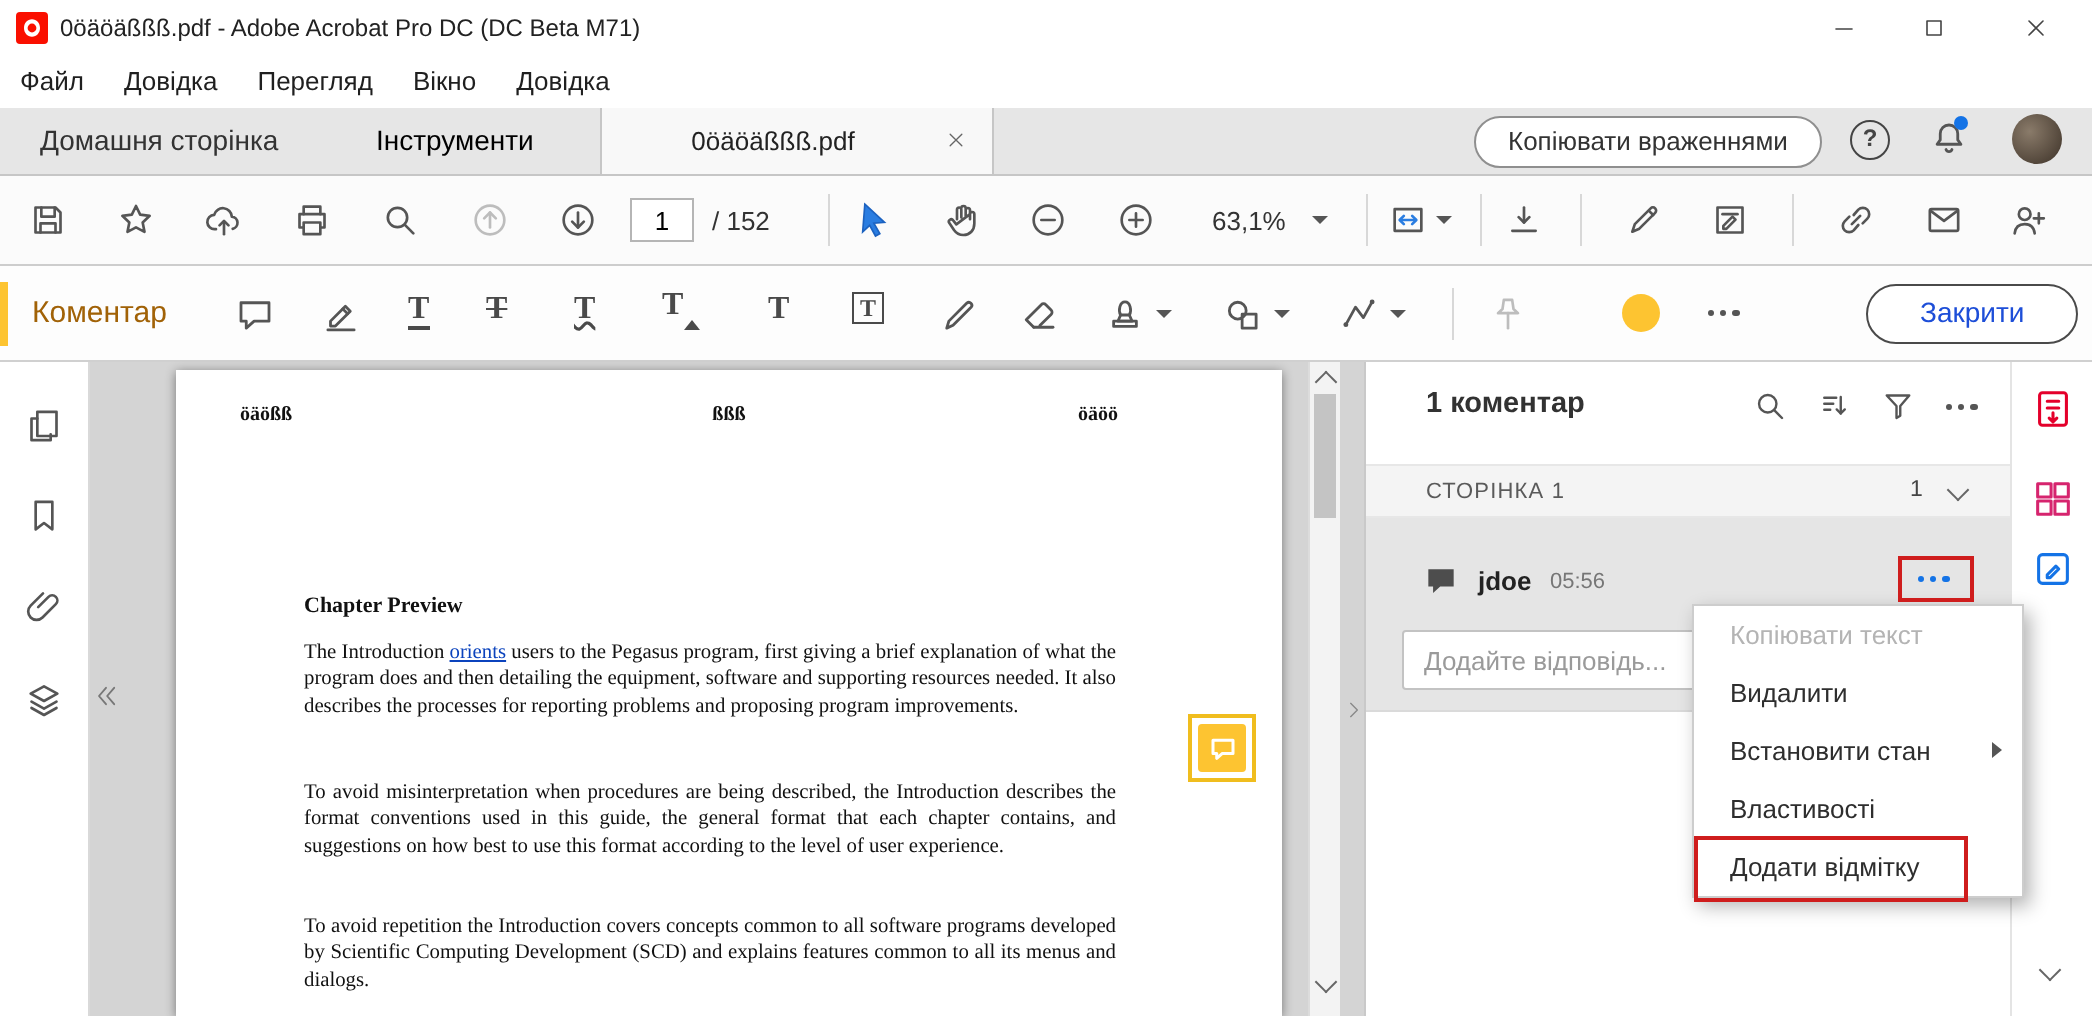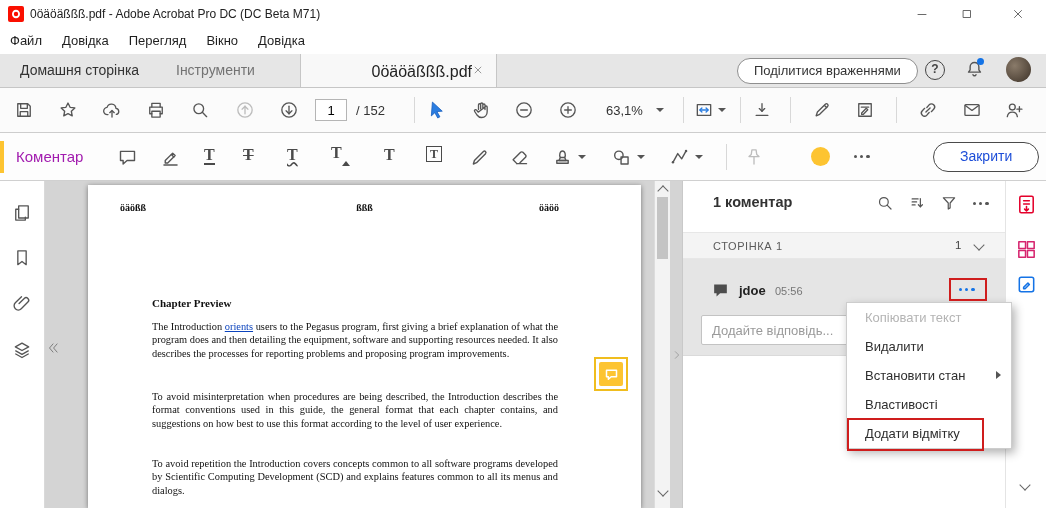--- a/index.html
+++ b/index.html
@@ -93,30 +93,30 @@
   <div class="menubar">
     <span class="mi">Файл</span>
     <span class="mi">Довідка</span>
     <span class="mi">Перегляд</span>
     <span class="mi">Вікно</span>
     <span class="mi">Довідка</span>
   </div>
 
   <div class="tabbar">
     <span class="abs" style="left:20px;top:8px;font-size:14px;color:#333;">Домашня сторінка</span>
-    <span class="abs" style="left:176px;top:8px;font-size:14px;color:#737373;text-align:center;">Інструменти</span>
+    <span class="abs" style="left:188px;top:8px;font-size:14px;color:#000000;text-align:center;">Інструменти</span>
     <div class="abs" style="left:300px;top:0;width:195px;height:33px;background:#f8f8f8;border-left:1px solid #c6c6c6;border-right:1px solid #c6c6c6;">
-      <span class="abs" style="left:0;right:24px;top:9px;text-align:right;font-size:16px;color:#222;">0öäöäßßß.pdf</span>
+      <span class="abs" style="left:0;right:24px;top:9px;text-align:center;font-size:13px;color:#222;">0öäöäßßß.pdf</span>
       <span class="abs" style="left:172px;top:11px;">
         <svg class="ic" width="10" height="10" viewBox="0 0 24 24">
             <path d="M5 5l14 14M19 5L5 19" style="stroke:#666"></path>
           </svg>
       </span>
     </div>
-    <div class="pill abs" style="left:737px;top:4px;">Поділитися враженнями</div>
+    <div class="pill abs" style="left:737px;top:4px;">Копіювати враженнями</div>
     <div class="abs" style="left:925px;top:6px;width:20px;height:20px;border:1.5px solid #444;border-radius:50%;box-sizing:border-box;text-align:center;line-height:17px;font-size:12px;font-weight:700;color:#444;">?</div>
     <div class="abs" style="left:964px;top:5px;">
       <svg class="ic" width="21" height="21" viewBox="0 0 24 24">
           <path d="M12 4a5 5 0 0 1 5 5v3.5l1.8 2.5H5.2L7 12.5V9a5 5 0 0 1 5-5z"></path>
           <path d="M10.3 18a1.8 1.8 0 0 0 3.4 0"></path>
         </svg>
       <span class="abs" style="left:13px;top:-1px;width:7px;height:7px;border-radius:50%;background:#1473e6;"></span>
     </div>
     <div class="abs" style="left:1006px;top:3px;width:25px;height:25px;border-radius:50%;background:radial-gradient(circle at 35% 35%,#8a7b6a,#3c3127);"></div>
   </div>
@@ -244,21 +244,21 @@
       <svg class="ic" width="20" height="20" viewBox="0 0 24 24">
           <circle cx="10" cy="8.5" r="3.5"></circle>
           <path d="M4 20c.5-4 3-5.5 6-5.5s5.5 1.5 6 5.5"></path>
           <path d="M18.5 8v6M15.5 11h6"></path>
         </svg>
       </div>
   </div>
 
   <div class="commentbar">
     <div class="abs" style="left:0;top:8px;width:4px;height:32px;background:#fdc431;"></div>
-    <span class="abs" style="left:16px;top:15px;font-size:15px;color:#a21caf;">Коментар</span>
+    <span class="abs" style="left:16px;top:15px;font-size:15px;color:#a16207;">Коментар</span>
     <div class="tbtn abs" style="left:114px;top:11px;">
       <svg class="ic" width="21" height="21" viewBox="0 0 24 24">
           <path d="M4 5h16v10.5h-8.5L7 19.5v-4H4z"></path>
         </svg>
       </div>
     <div class="tbtn abs" style="left:157px;top:11px;">
       <svg class="ic" width="21" height="21" viewBox="0 0 24 24">
           <path d="M6 15.5L14.5 7l2.8 2.8-8.5 8.5H6z"></path>
           <path d="M13 8.5l2.8 2.8"></path>
           <path d="M4.5 20.5h15"></path>

